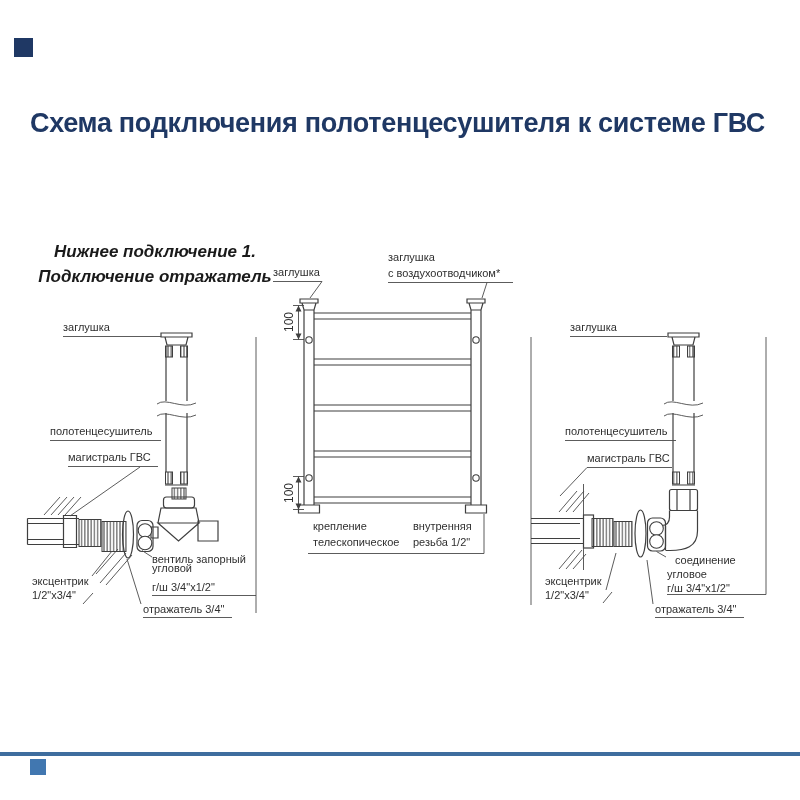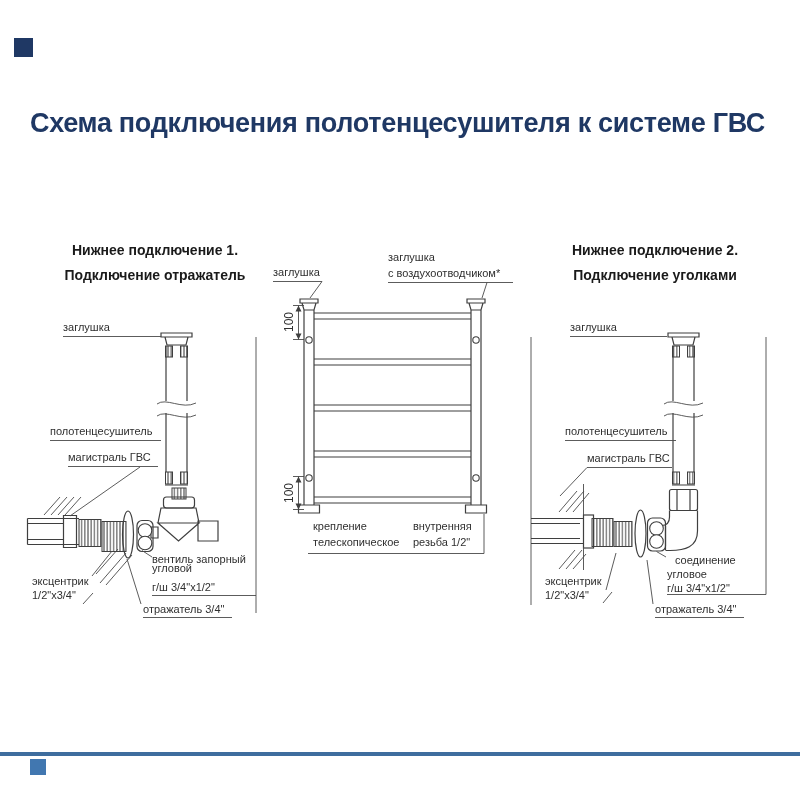--- a/index.html
+++ b/index.html
@@ -3,22 +3,22 @@
 <meta charset="utf-8">
 <style>
   html,body{margin:0;padding:0;background:#ffffff;}
   .page{position:relative;width:800px;height:800px;background:#fff;overflow:hidden;
         font-family:"Liberation Sans",sans-serif;}
   .corner-sq{position:absolute;left:14px;top:38px;width:19px;height:19px;background:var(--corner,#1f3864);}
   .footer-rule{position:absolute;left:0;top:752px;width:800px;height:4px;background:var(--rule,#3e6d9e);}
   .footer-sq{position:absolute;left:30px;top:759px;width:16px;height:16px;background:var(--fsq,#4177b0);}
   .title{position:absolute;left:30px;top:108px;margin:0;font-size:27px;font-weight:bold;
          color:var(--title,#1f3864);white-space:nowrap;letter-spacing:-0.3px;text-align:center;}
-  .hd{position:absolute;width:240px;text-align:center;font-size:14px;font-weight:bold;
-      color:#1a1a1a;white-space:nowrap;line-height:1;}
+  .hd{position:absolute;width:240px;text-align:center;font-size:17px;font-weight:bold;
+      color:#1a1a1a;white-space:nowrap;line-height:1;font-style:italic;}
   .lbl{position:absolute;font-size:11px;color:#2f2f2f;white-space:nowrap;line-height:1;}
   .dim{position:absolute;width:26px;text-align:center;font-size:12px;color:#2f2f2f;
        transform:rotate(-90deg);line-height:1;}
   svg.lines{position:absolute;left:0;top:0;}
   .s{fill:none;stroke:#3f3f3f;stroke-width:1.2;}
   .t{fill:none;stroke:#4a4a4a;stroke-width:0.9;}
   .th{fill:url(#thr);stroke:#3f3f3f;stroke-width:1;}
   .f{fill:#3f3f3f;stroke:none;}
   .w{fill:#ffffff;stroke:#3f3f3f;stroke-width:1.1;}
 </style>
@@ -139,22 +139,20 @@
   <div class="lbl" style="left:273px;top:267px;">заглушка</div>
   <div class="lbl" style="left:388px;top:252px;">заглушка</div>
   <div class="lbl" style="left:388px;top:268px;">с воздухоотводчиком*</div>
   <div class="dim" style="left:276px;top:316px;">100</div>
   <div class="dim" style="left:276px;top:487px;">100</div>
   <div class="lbl" style="left:313px;top:521px;">крепление</div>
   <div class="lbl" style="left:313px;top:537px;">телескопическое</div>
   <div class="lbl" style="left:413px;top:521px;">внутренняя</div>
   <div class="lbl" style="left:413px;top:537px;">резьба 1/2"</div>
 
-  <div class="hd" style="left:535px;top:243px;">Нижнее подключение 2.</div>
-  <div class="hd" style="left:535px;top:268px;">Подключение уголками</div>
   <div class="lbl" style="left:570px;top:322px;">заглушка</div>
   <div class="lbl" style="left:565px;top:426px;">полотенцесушитель</div>
   <div class="lbl" style="left:587px;top:453px;">магистраль ГВС</div>
   <div class="lbl" style="left:545px;top:576px;">эксцентрик</div>
   <div class="lbl" style="left:545px;top:590px;">1/2"х3/4"</div>
   <div class="lbl" style="left:675px;top:555px;">соединение</div>
   <div class="lbl" style="left:667px;top:569px;">угловое</div>
   <div class="lbl" style="left:667px;top:583px;">г/ш 3/4"х1/2"</div>
   <div class="lbl" style="left:655px;top:604px;">отражатель 3/4"</div>
 

